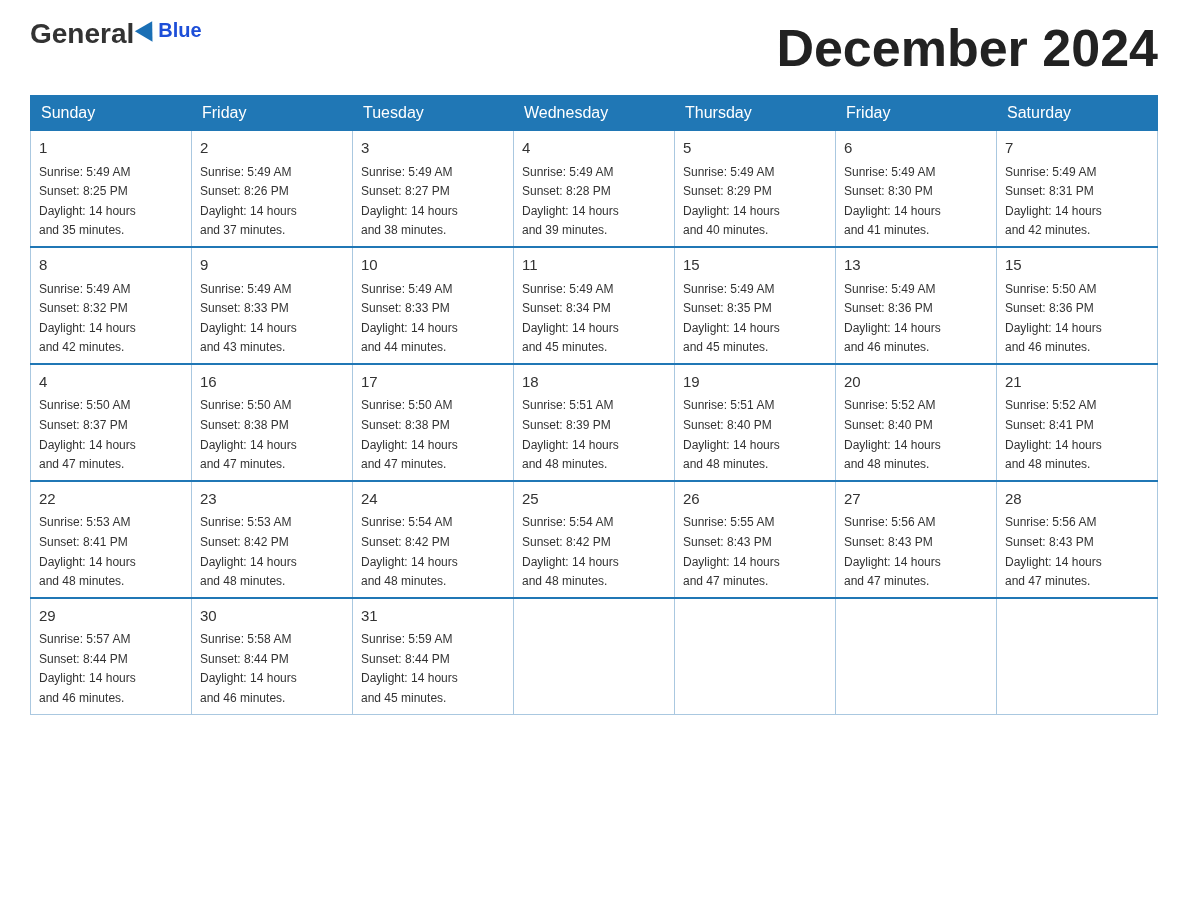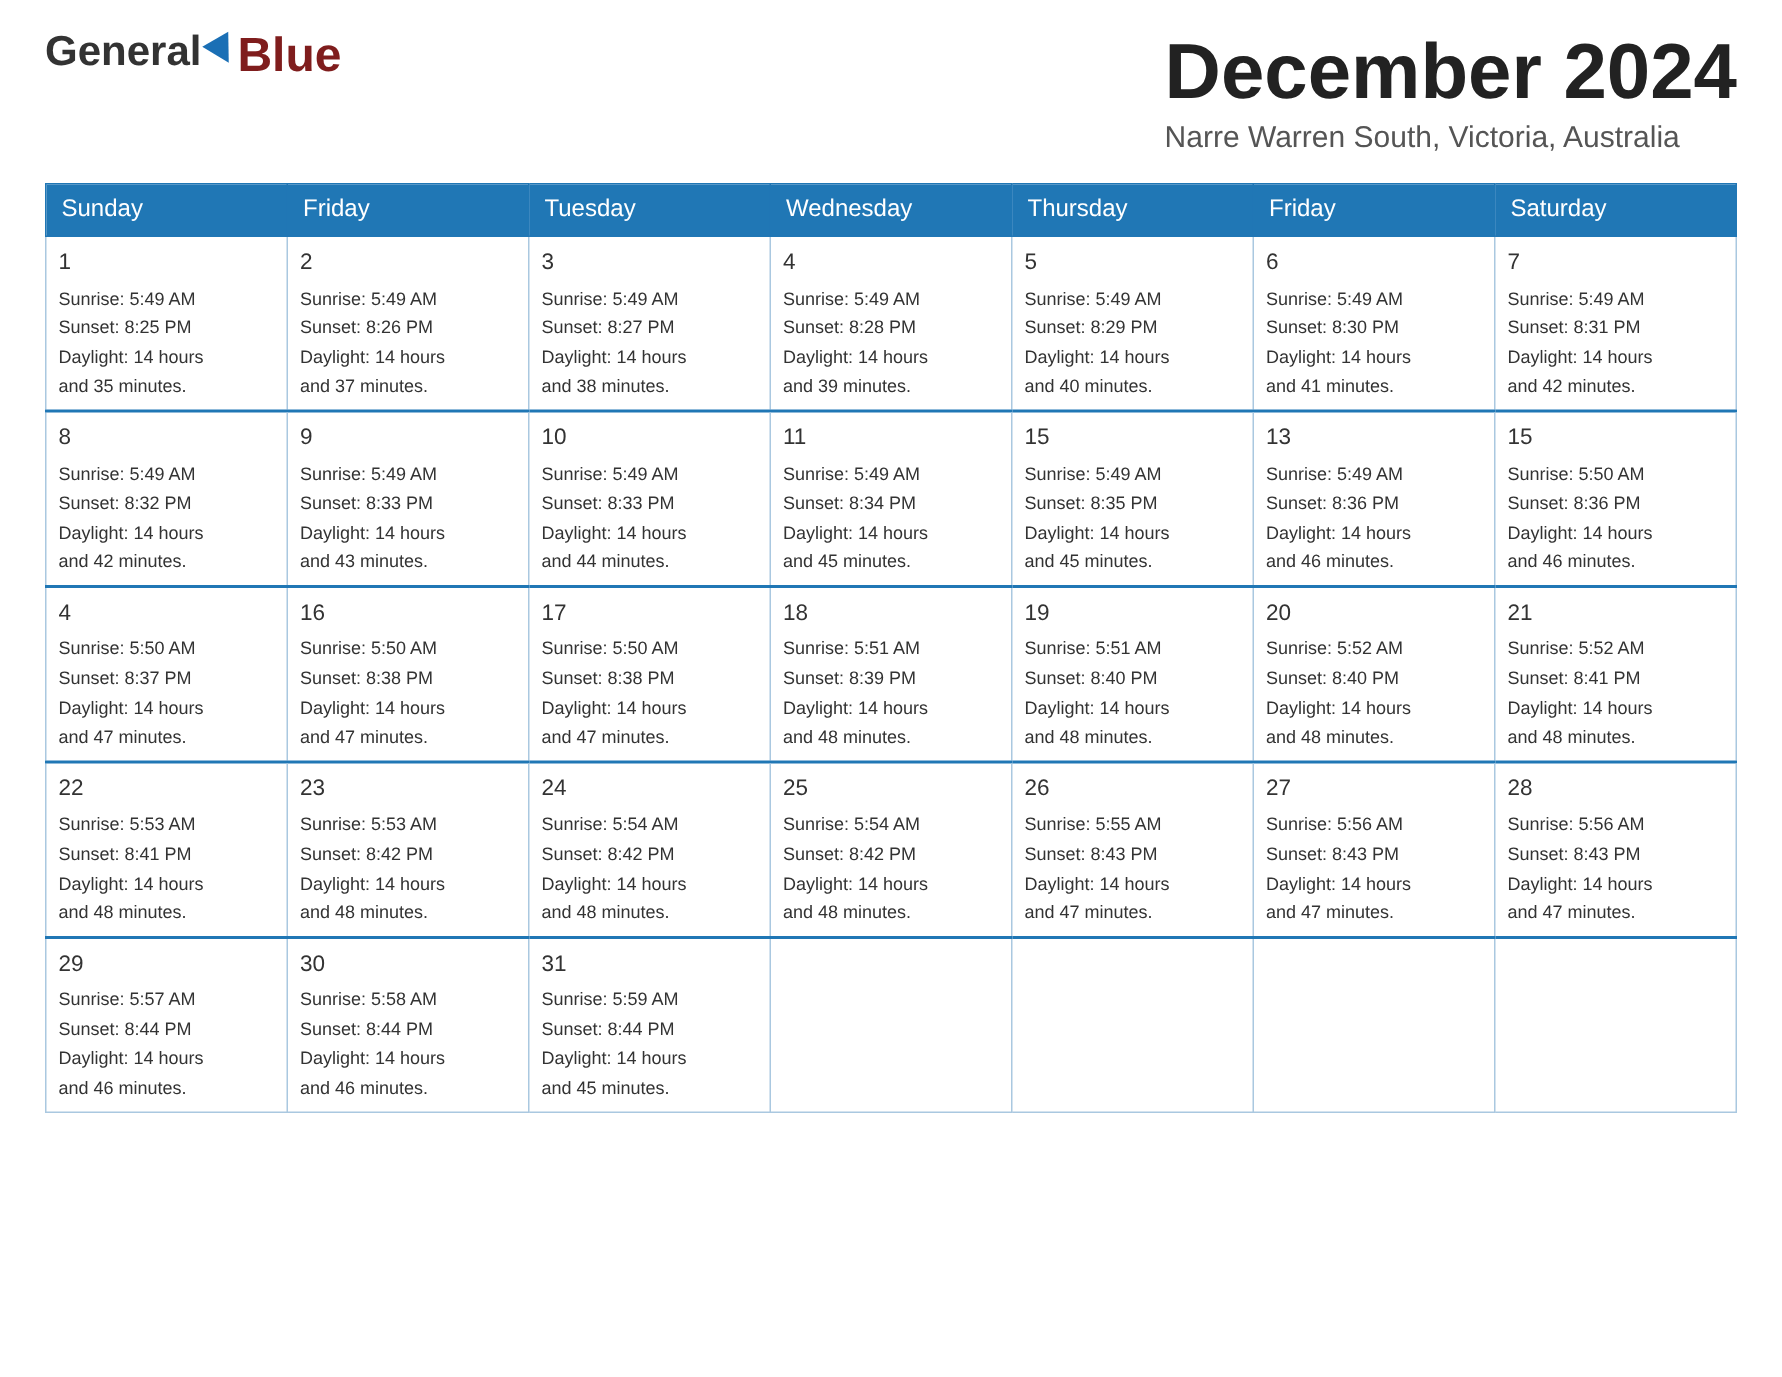--- a/index.html
+++ b/index.html
@@ -20,41 +20,42 @@
       display: flex;
       align-items: flex-start;
     }
     .logo-general {
       font-size: 28px;
       font-weight: bold;
       color: #333;
       line-height: 1;
     }
     .logo-blue {
-      font-size: 32px;
+      font-size: 20px;
       font-weight: bold;
-      color: #7f1d1d;
+      color: #1d4ed8;
       line-height: 1;
     }
     .logo-triangle {
       display: inline-block;
       width: 0;
       height: 0;
       border-left: 10px solid transparent;
       border-right: 10px solid transparent;
       border-top: 18px solid #1a6fb5;
       margin-left: 4px;
       vertical-align: middle;
       transform: rotate(-30deg);
     }
     .logo-line {
       display: flex;
       align-items: center;
     }
     .title-block {
+      text-align: right;
     }
     .month-title {
       font-size: 52px;
       font-weight: bold;
       color: #222;
       line-height: 1.1;
     }
     .location {
       font-size: 20px;
       color: #555;
@@ -113,21 +114,20 @@
     <div class="logo-line">
       <span class="logo-general">General</span>
       <span class="logo-triangle"></span>
     </div>
     <div class="logo-line">
       <span class="logo-blue">Blue</span>
     </div>
   </div>
   <div class="title-block">
     <div class="month-title">December 2024</div>
-    <div class="location">Narre Warren South, Victoria, Australia</div>
   </div>
 </div>
 
 <table class="calendar">
   <thead>
     <tr>
     <th>Sunday</th>
         <th>Friday</th>
         <th>Tuesday</th>
         <th>Wednesday</th>

